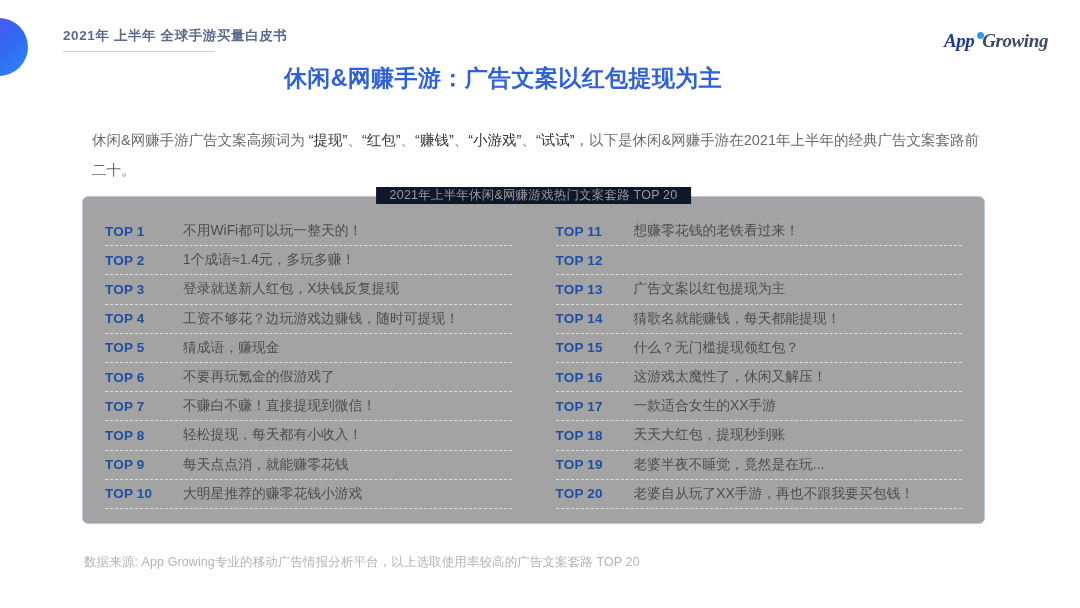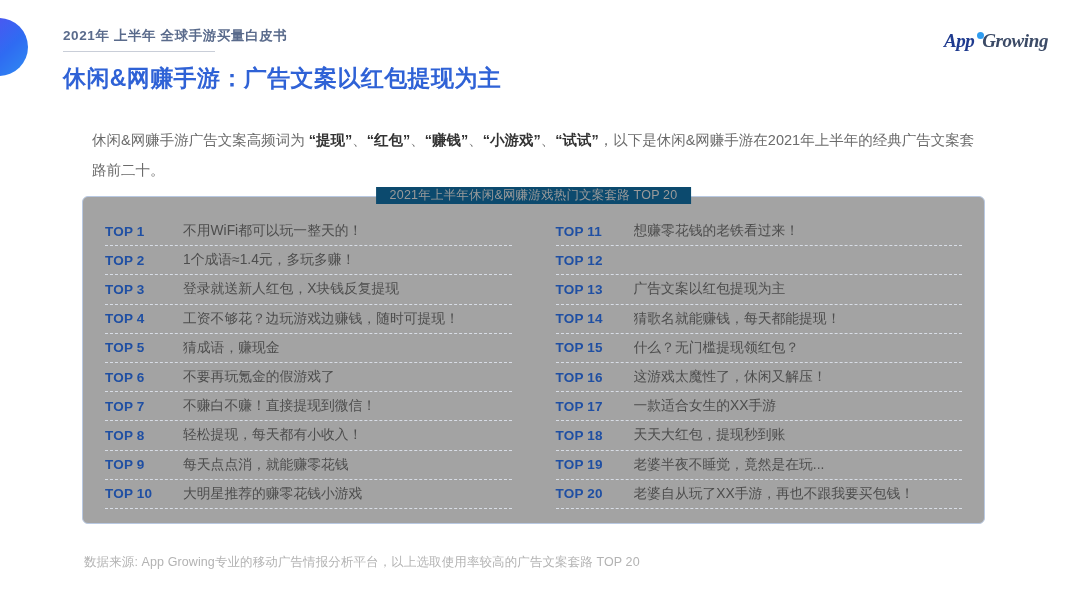--- a/index.html
+++ b/index.html
@@ -47,20 +47,21 @@
     height: 1px;
     background: #c9ced8;
   }
   .page-title {
     margin-top: 11px;
     font-size: 23px;
     font-weight: bold;
     color: #2f62d6;
     letter-spacing: 0.4px;
     white-space: nowrap;
+    text-align: center;
   }
 
   
   .logo {
     position: absolute;
     right: 32px;
     top: 30px;
     display: flex;
     align-items: baseline;
     gap: 2px;
@@ -97,21 +98,21 @@
     position: absolute;
     left: 92px;
     top: 110px;
     width: 895px;
     font-size: 14.5px;
     line-height: 30px;
     color: #6b6b6b;
   }
   .intro b {
     color: #333333;
-    font-weight: bold;
+    font-weight: normal;
   }
 
   
   .card-wrap {
     position: absolute;
     left: 82px;
     top: 196px;
     width: 903px;
   }
   .card {
@@ -119,21 +120,21 @@
     border-radius: 6px;
     background: #a3a3a3;
     padding: 20px 22px 14px 22px;
     box-sizing: border-box;
   }
   .card-legend {
     position: absolute;
     top: -9px;
     left: 50%;
     transform: translateX(-50%);
-    background: #0c4a6e;
+    background: #0f172a;
     padding: 0 14px;
     font-size: 12.5px;
     color: #9a9a9a;
     white-space: nowrap;
     letter-spacing: 0.2px;
   }
 
   
   .columns {
     display: flex;

